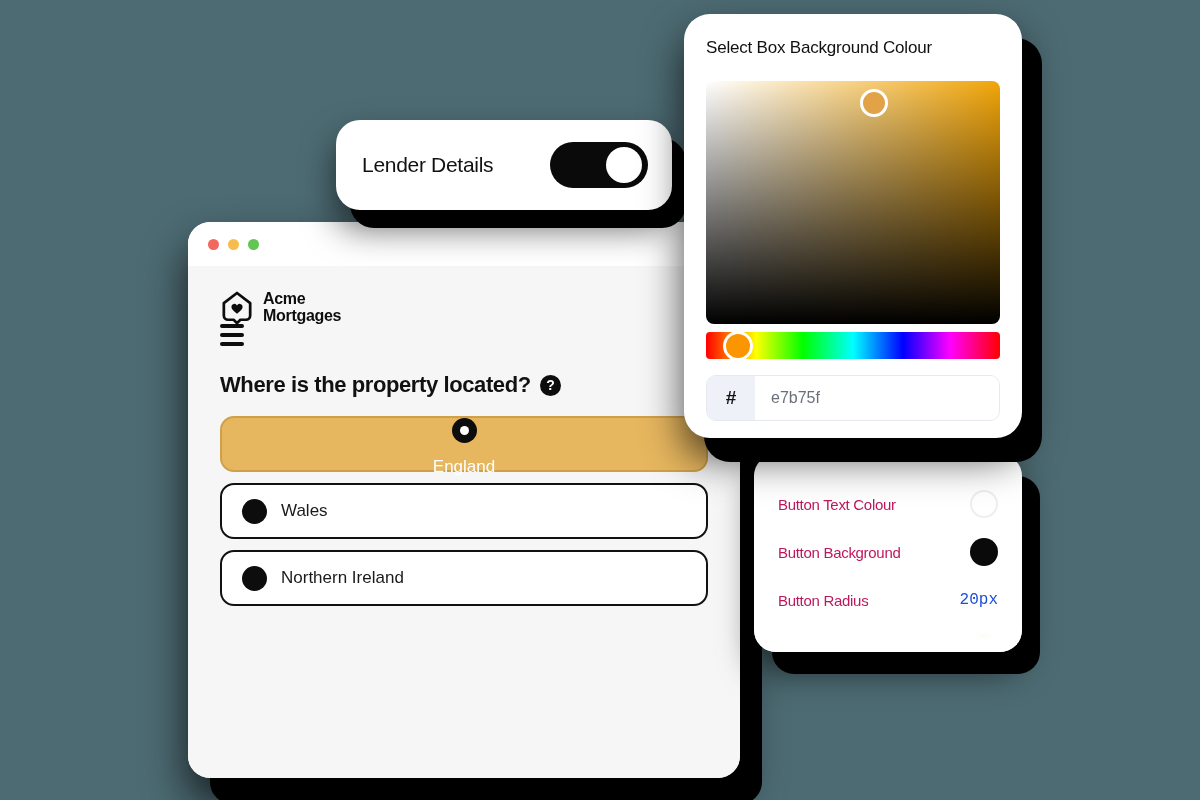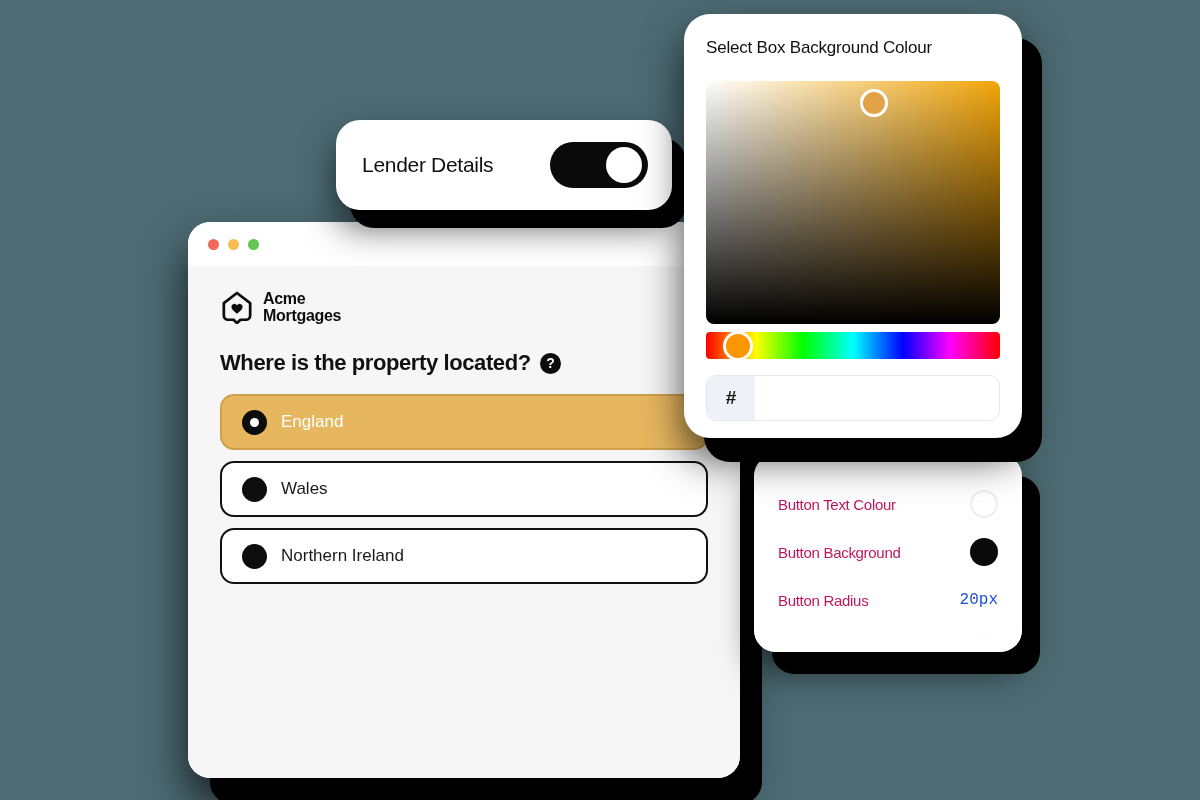--- a/index.html
+++ b/index.html
@@ -41,22 +41,23 @@
     gap: 9px;
   }
   .dot { width: 11px; height: 11px; border-radius: 50%; }
   .dot.red    { background: #f2685e; }
   .dot.yellow { background: #f5bd4f; }
   .dot.green  { background: #62c554; }
 
   .app-body { padding: 24px 32px 0 32px; background: #f6f6f6; height: calc(100% - 44px); }
 
   .app-header {
-    display: flex; align-items: center; justify-content: space-between;
+    display: flex; align-items: flex-start; justify-content: space-between;
     margin-bottom: 26px;
+    flex-direction: column;
   }
   .brand { display: flex; align-items: center; gap: 9px; }
   .brand-mark { width: 34px; height: 34px; flex: 0 0 34px; }
   .brand-text {
     font-weight: bold; font-size: 16px; line-height: 17px;
     color: #0d0d0d; letter-spacing: -0.3px;
   }
   .hamburger { display: flex; flex-direction: column; gap: 5px; cursor: pointer; }
   .hamburger span {
     display: block; width: 24px; height: 4px;
@@ -78,21 +79,21 @@
 
   .options { display: flex; flex-direction: column; gap: 11px; }
   .option {
     display: flex; align-items: center; gap: 14px;
     height: 56px; padding: 0 20px;
     border: 2px solid #111; border-radius: 14px;
     background: #ffffff; cursor: pointer;
     font-size: 17px; color: #1a1a1a;
   }
   .option.selected {
-    background: #e7b75f; border-color: #cfa04b; color: #ffffff;
+    background: #e7b75f; border-color: #cfa04b; color: #ffffff; flex-direction: column;
   }
   .radio {
     width: 25px; height: 25px; border-radius: 50%;
     background: #0d0d0d; flex: 0 0 25px;
     display: flex; align-items: center; justify-content: center;
   }
   .option.selected .radio::after {
     content: ""; width: 9px; height: 9px;
     border-radius: 50%; background: #ffffff;
   }
@@ -307,16 +308,17 @@
     <div class="sv-area">
       <span class="sv-handle" id="sv-handle" style="left: 57%; top: 9%;"></span>
     </div>
 
     <div class="hue-bar">
       <span class="hue-handle" id="hue-handle" style="left: 11%;"></span>
     </div>
 
     <div class="hex-row">
       <span class="hex-prefix">#</span>
+      <input class="hex-input" type="text" value="e7b75f" style="">
     </div>
   </div>
 
 </div>
 
 </body></html>

